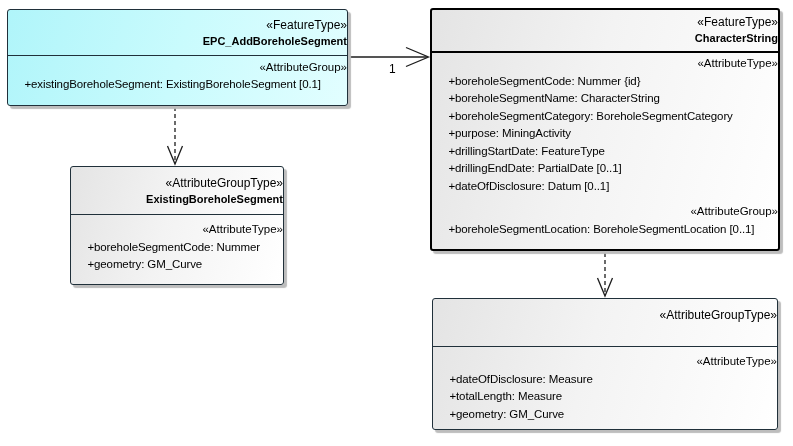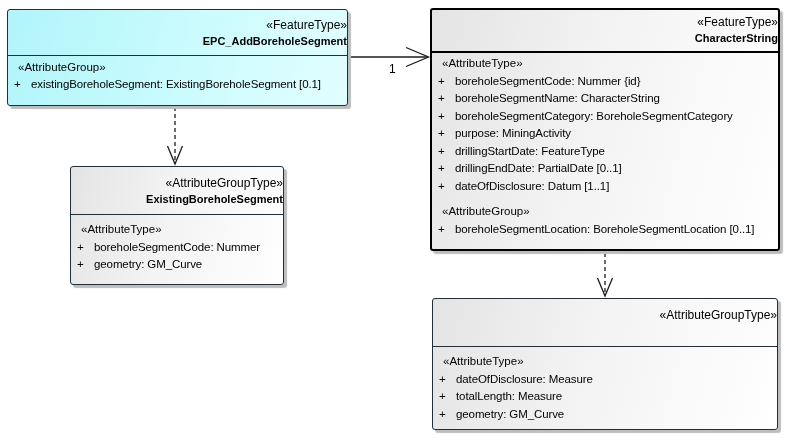--- a/index.html
+++ b/index.html
@@ -19,21 +19,21 @@
   }
   .fill-cyan { background:linear-gradient(105deg,#b0f5fa 0%,#c9fbfd 50%,#e2feff 100%); }
   .fill-gray { background:linear-gradient(105deg,#e4e4e4 0%,#f3f3f3 45%,#ffffff 100%); }
   .thick { border-width:2.5px; border-color:#000; }
 
   .hdr { text-align:right; box-sizing:border-box; border-bottom:1.5px solid #20303a; }
   .thick .hdr { border-bottom-width:2.5px; border-bottom-color:#000; }
   .stereo-line { font-size:12px; line-height:16px; white-space:nowrap; }
   .bname { font-size:11px; font-weight:bold; line-height:16px; white-space:nowrap; }
 
-  .body { box-sizing:border-box; }
+  .body { box-sizing:border-box;text-align:right; }
   .sec-label { font-size:11.5px; line-height:17.5px; padding-left:10px; white-space:nowrap; }
   .sec-label.gap { margin-top:8px; }
   .attr-row { display:flex; font-size:11.5px; line-height:17.5px; white-space:nowrap; letter-spacing:-0.1px; }
   .attr-row .plus { width:17px; padding-left:6px; flex:none; }
 
   
   #box-epc  { left:7px;   top:9px;   width:341px; height:97px; }
   #box-epc .hdr { height:45.5px; padding-top:7px; }
   #box-epc .body { padding-top:3px; }
 
@@ -121,21 +121,21 @@
       <div class="attr-row">
         <span class="plus">+</span>
         <span>drillingStartDate: FeatureType</span>
       </div>
       <div class="attr-row">
         <span class="plus">+</span>
         <span>drillingEndDate: PartialDate [0..1]</span>
       </div>
       <div class="attr-row">
         <span class="plus">+</span>
-        <span>dateOfDisclosure: Datum [1..1]</span>
+        <span>dateOfDisclosure: Datum [0..1]</span>
       </div>
       <div class="sec-label gap">«AttributeGroup»</div>
       <div class="attr-row">
         <span class="plus">+</span>
         <span>boreholeSegmentLocation: BoreholeSegmentLocation [0..1]</span>
       </div>
     </div>
   </div>
 
   <div class="uml-box fill-gray" id="box-ebs">

